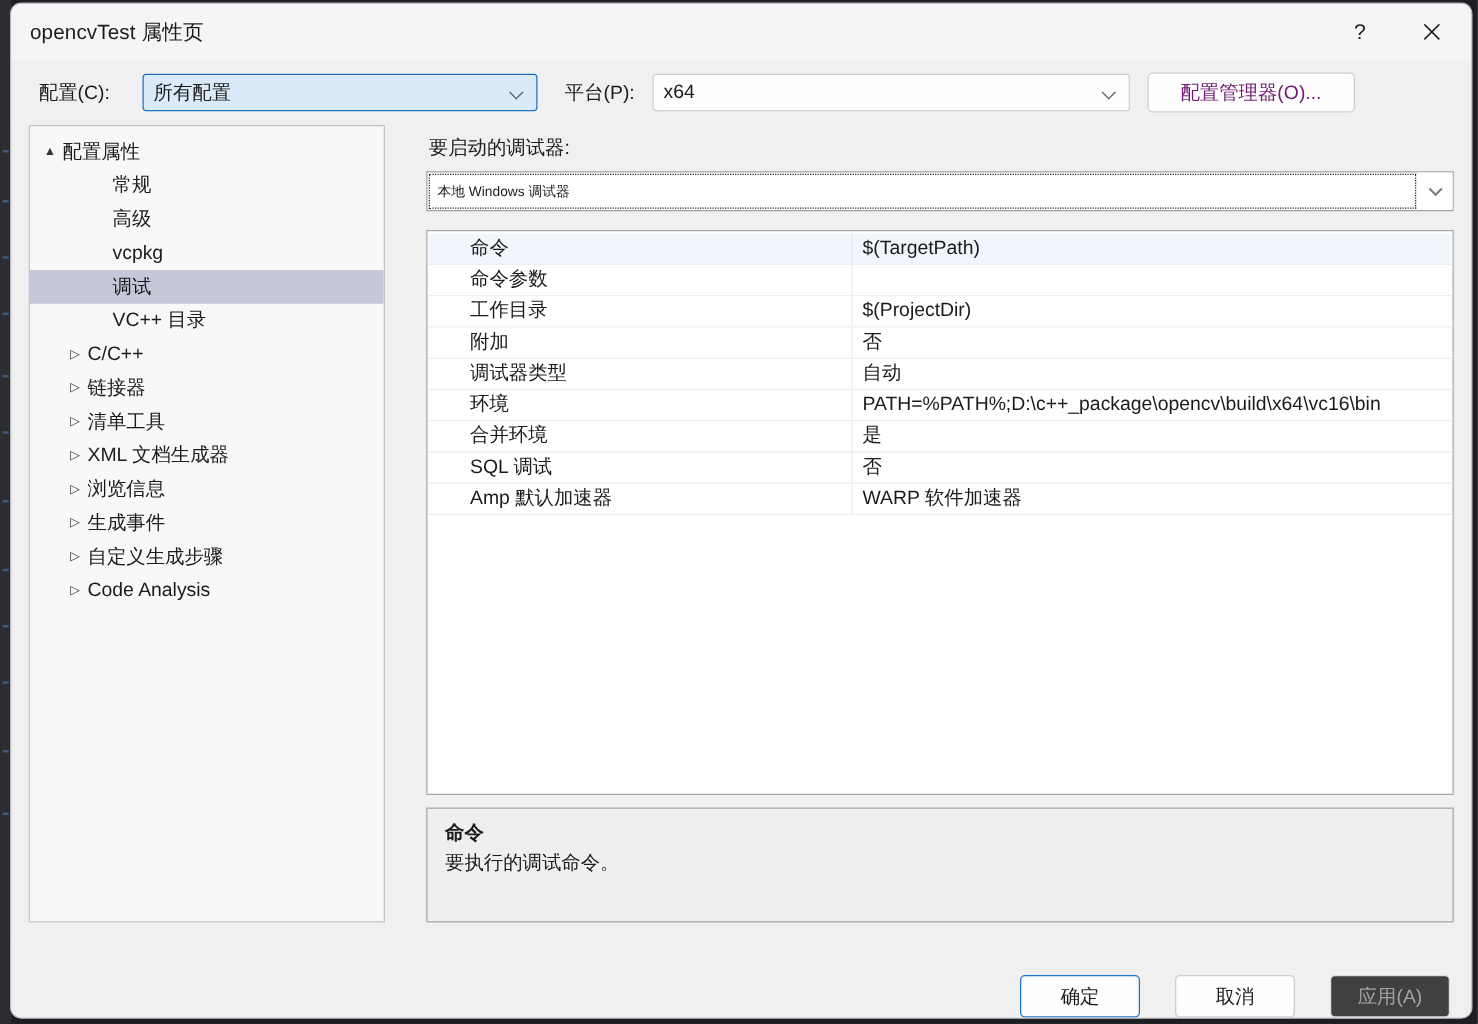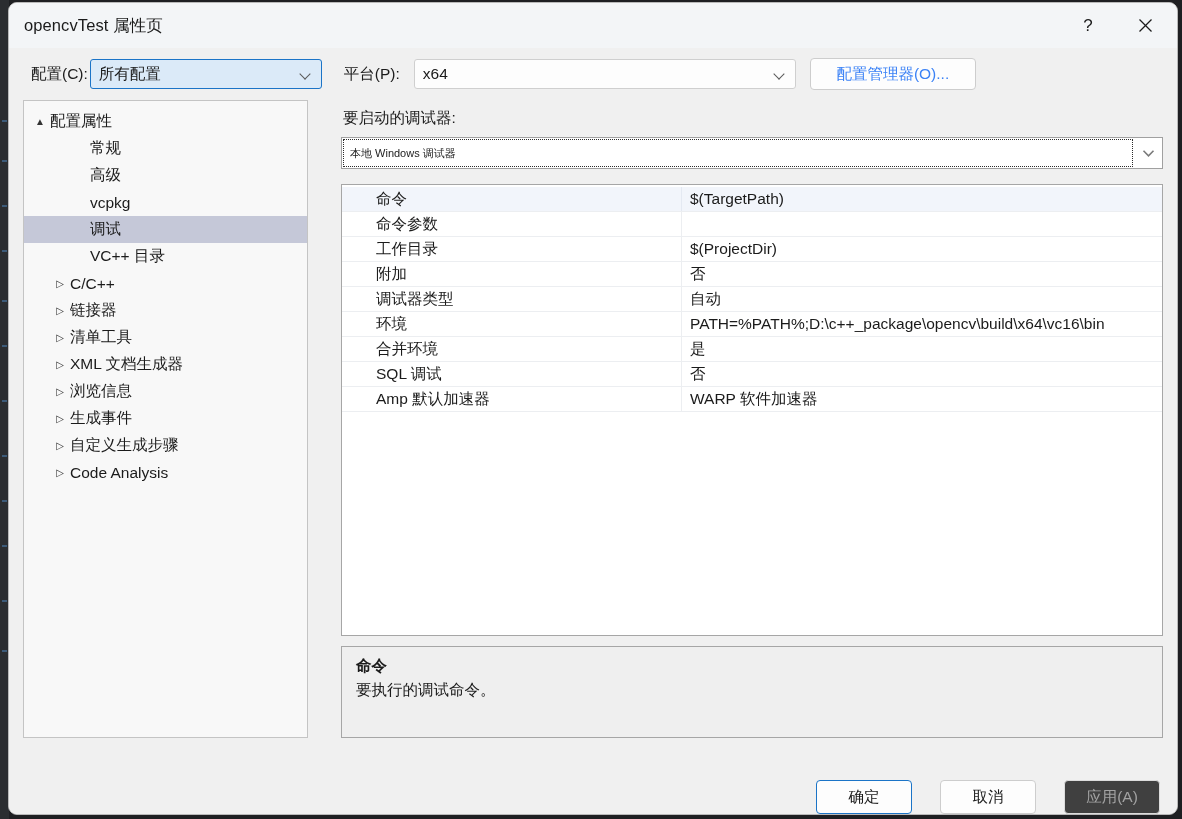--- a/index.html
+++ b/index.html
@@ -114,32 +114,32 @@
   }
   .combo .chev::before {
     content: "";
     position: absolute;
     left: 1px; top: 2px;
     width: 7px; height: 7px;
     border-right: 1.4px solid #5a5a5a;
     border-bottom: 1.4px solid #5a5a5a;
     transform: rotate(45deg);
   }
-  #config-combo { width: 232px; margin-left: 2px; }
+  #config-combo { width: 316px; margin-left: 26px; }
   #platform-label { margin-left: 22px; }
   #platform-combo { width: 382px; margin-left: 14px; }
   .cfgmgr-btn {
     margin-left: 14px;
     height: 32px;
     min-width: 166px;
     background: #fdfdfd;
     border: 1px solid #cdcdcd;
     border-radius: 4px;
     font-size: 15.5px;
-    color: #3b82f6;
+    color: #701a75;
     display: flex; align-items: center; justify-content: center;
     cursor: default;
     font-family: inherit;
   }
 
   
   .body {
     flex: 1 1 auto;
     display: flex;
     padding: 0 14px 0 14px;

